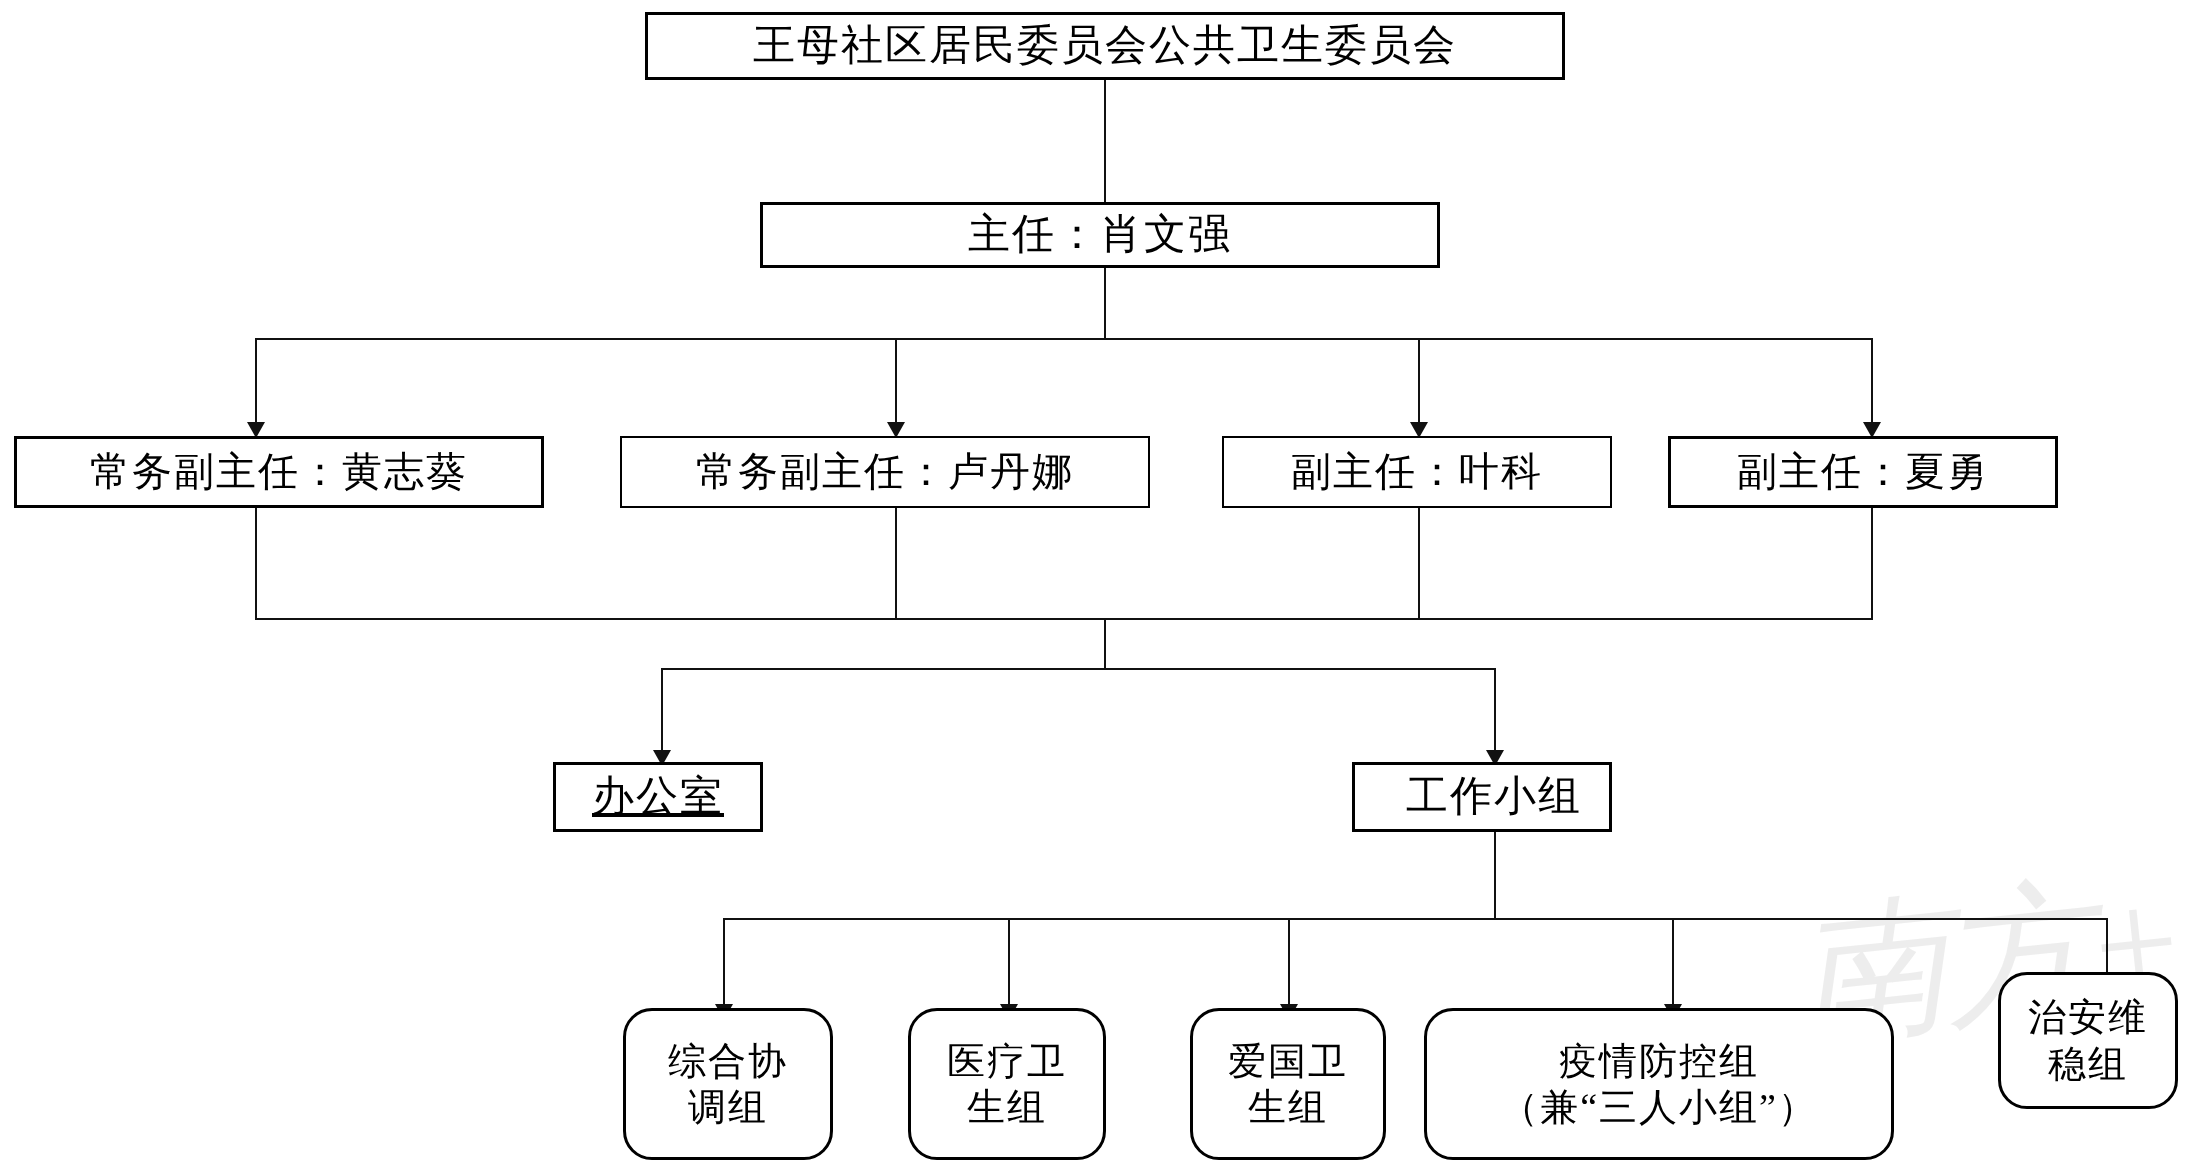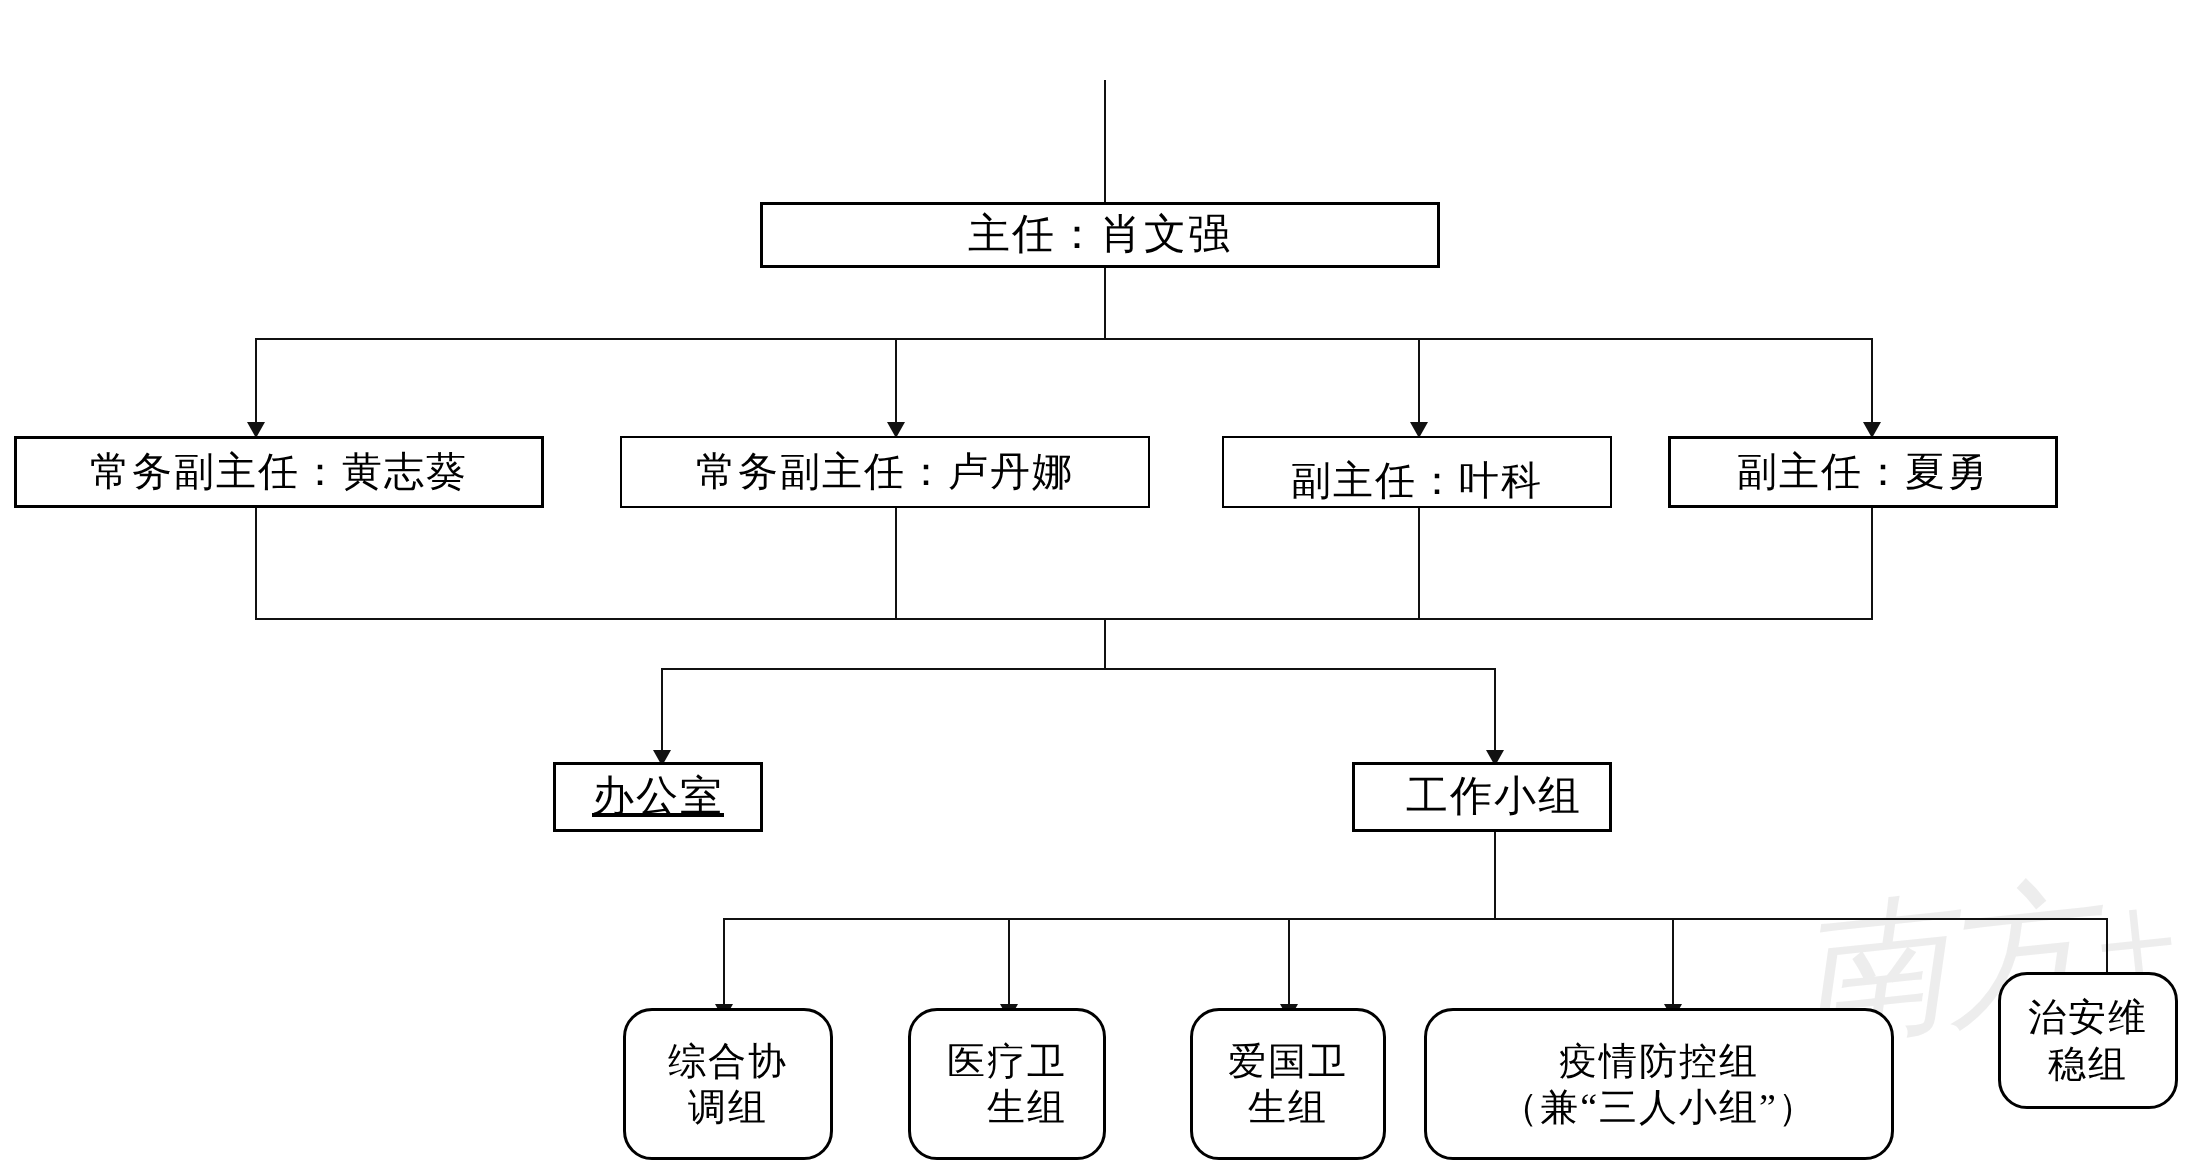--- a/index.html
+++ b/index.html
@@ -74,20 +74,23 @@
     transform: rotate(-6deg);
   }
 </style>
 </head>
 <body>
 
 <div id="chart-root">
 
   <div id="watermark">南方+</div>
 
+  <div class="node t-42" style="left:645px; top:12px; width:920px; height:68px;">
+    <span class="node-label">王母社区居民委员会公共卫生委员会</span>
+  </div>
 
   <div class="conn vline" style="left:1104px; top:80px; height:122px;"></div>
 
   <div class="node t-42" style="left:760px; top:202px; width:680px; height:66px;">
     <span class="node-label">主任：肖文强</span>
   </div>
 
   <div class="conn vline" style="left:1104px; top:268px; height:72px;"></div>
 
   <div class="conn hline" style="left:255px; top:338px; width:1618px;"></div>
@@ -105,21 +108,21 @@
   <div class="arrow" style="left:1863px; top:422px;"></div>
 
   <div class="node t-40" style="left:14px; top:436px; width:530px; height:72px;">
     <span class="node-label">常务副主任：黄志葵</span>
   </div>
 
   <div class="node t-40 thin" style="left:620px; top:436px; width:530px; height:72px;">
     <span class="node-label">常务副主任：卢丹娜</span>
   </div>
 
-  <div class="node t-40 thin" style="left:1222px; top:436px; width:390px; height:72px;align-items:flex-end;">
+  <div class="node t-40 thin" style="left:1222px; top:436px; width:390px; height:72px;">
     <span class="node-label">副主任：叶科</span>
   </div>
 
   <div class="node t-40" style="left:1668px; top:436px; width:390px; height:72px;">
     <span class="node-label">副主任：夏勇</span>
   </div>
 
   <div class="conn vline" style="left:255px; top:508px; height:112px;"></div>
   <div class="conn vline" style="left:895px; top:508px; height:112px;"></div>
   <div class="conn vline" style="left:1418px; top:508px; height:112px;"></div>
@@ -162,21 +165,21 @@
   <div class="arrow" style="left:1664px; top:1004px;"></div>
 
   <div class="conn vline" style="left:2106px; top:918px; height:92px;"></div>
   <div class="arrow" style="left:2098px; top:1004px;"></div>
 
   <div class="node t-38" style="left:623px; top:1008px; width:210px; height:152px;">
     <span class="node-label">综合协
 调组</span>
   </div>
 
-  <div class="node t-38" style="left:908px; top:1008px; width:198px; height:152px;text-align:right;">
+  <div class="node t-38" style="left:908px; top:1008px; width:198px; height:152px;">
     <span class="node-label">医疗卫
 生组</span>
   </div>
 
   <div class="node t-38" style="left:1190px; top:1008px; width:196px; height:152px;">
     <span class="node-label">爱国卫
 生组</span>
   </div>
 
   <div class="node t-38" style="left:1424px; top:1008px; width:470px; height:152px;">

